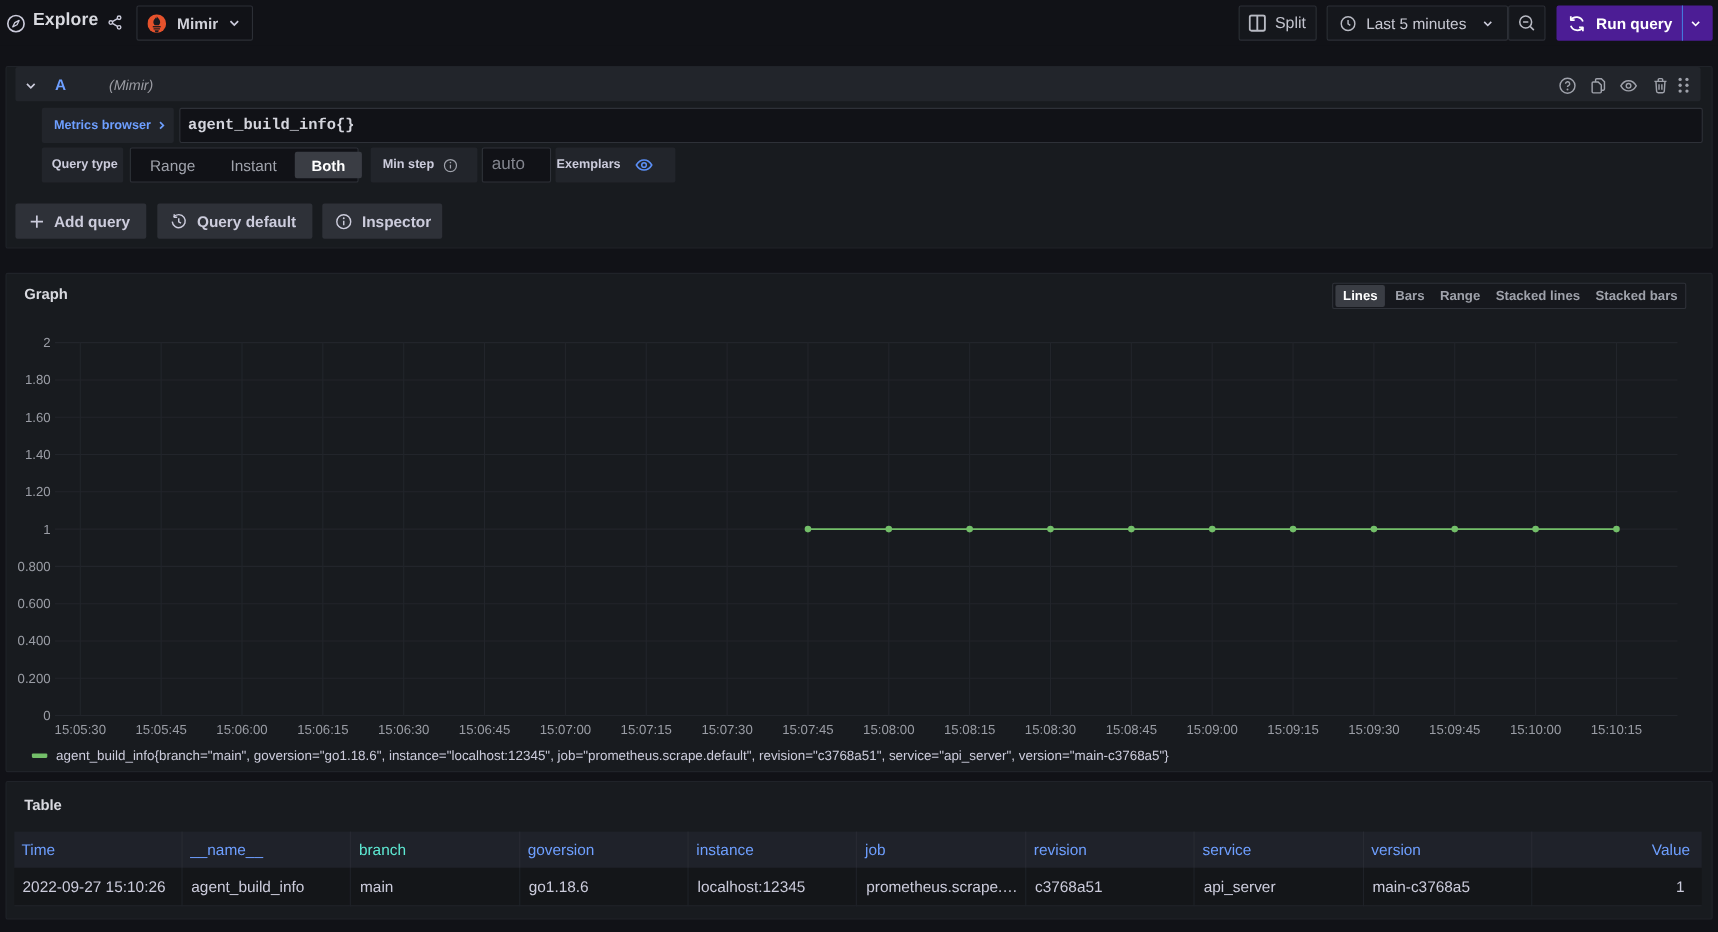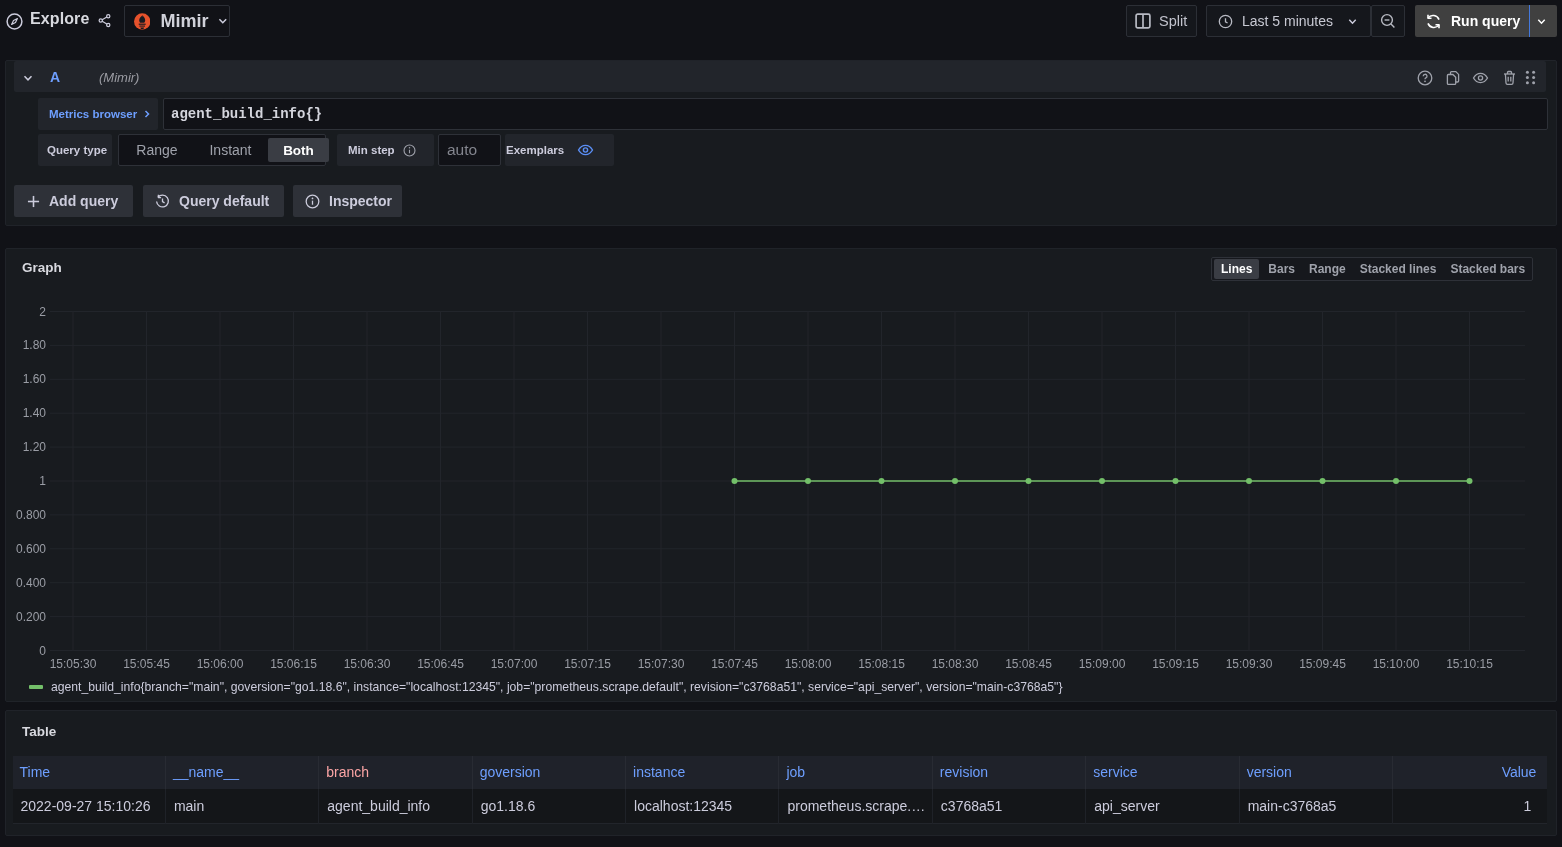--- a/index.html
+++ b/index.html
@@ -48,21 +48,21 @@
       <line x1="8.3" y1="13.3" x2="15.7" y2="17.6"></line>
   </svg>
   <div class="abs" style="left:124px;top:5px;width:106px;height:32px;border:1px solid #2c2f36;border-radius:2px;display:flex;align-items:center">
     <svg style="margin-left:9px" width="17" height="17" viewBox="0 0 17 17">
       <circle cx="8.5" cy="8.5" r="8.5" fill="#e6522c"></circle>
       <path d="M8.5 1.8 C9.3 3.2 11.6 4.4 11.6 7.1 C11.6 8.3 11.1 9.3 10.4 9.9 L6.6 9.9 C5.9 9.3 5.4 8.3 5.4 7.1 C5.4 4.8 7.3 4 7.8 2.6 C8.1 3.4 8.4 3.8 8.5 3.7 C8.6 3.1 8.5 2.4 8.5 1.8 Z" fill="#181a20"></path>
       <rect x="4.9" y="10.7" width="7.2" height="1.2" fill="#181a20"></rect>
       <rect x="5.6" y="12.7" width="5.8" height="1.1" fill="#181a20"></rect>
       <path d="M6.6 14.6 L10.4 14.6 L9.8 16.4 C9.4 16.5 9 16.6 8.5 16.6 C8 16.6 7.6 16.5 7.2 16.4 Z" fill="#181a20"></path>
     </svg>
-    <span style="margin-left:10px;font-size:18px;font-weight:700;color:#d0d1d9">Mimir</span>
+    <span style="margin-left:10px;font-size:14px;font-weight:700;color:#d0d1d9">Mimir</span>
     <svg style="margin-left:9px" width="12" height="12" viewBox="0 0 12 12" fill="none" stroke="#ccccdc" stroke-width="1.6">
       <path d="M2.5 4.2 L6 7.8 L9.5 4.2"></path>
     </svg>
   </div>
 
   <div class="tb-btn" style="left:1126px;width:71px">
     <svg style="margin-left:8px" width="16" height="16" viewBox="0 0 16 16" fill="none" stroke="#b8bac3" stroke-width="1.7">
       <rect x="1.1" y="1.1" width="13.8" height="13.8" rx="1.6"></rect>
       <line x1="8" y1="1.1" x2="8" y2="14.9"></line>
     </svg>
@@ -78,21 +78,21 @@
       <path d="M2.5 4.2 L6 7.8 L9.5 4.2"></path>
     </svg>
   </div>
   <div class="tb-btn" style="left:1371px;width:34px;justify-content:center">
     <svg width="16" height="16" viewBox="0 0 16 16" fill="none" stroke="#b8bac3" stroke-width="1.4">
       <circle cx="7" cy="7" r="5.4"></circle>
         <line x1="11" y1="11" x2="14.4" y2="14.4"></line>
         <line x1="4.6" y1="7" x2="9.4" y2="7"></line>
     </svg>
   </div>
-  <div class="abs" style="left:1415px;top:5px;width:142px;height:32px;background:#404040;border-radius:2px;display:flex;align-items:center">
+  <div class="abs" style="left:1415px;top:5px;width:142px;height:32px;background:#4c1d95;border-radius:2px;display:flex;align-items:center">
     <svg style="margin-left:10px" width="17" height="17" viewBox="0 0 17 17" fill="none" stroke="#fff" stroke-width="1.6">
       <path d="M3.0 5.1 A6.3 6.3 0 0 1 14.0 6.6"></path>
       <path d="M3.0 1.7 V5.2 H6.5" stroke-linejoin="round"></path>
       <path d="M14.0 11.9 A6.3 6.3 0 0 1 3.0 10.4"></path>
       <path d="M14.0 15.3 V11.8 H10.5" stroke-linejoin="round"></path>
     </svg>
     <span style="margin-left:9px;font-size:14px;font-weight:600;color:#fff">Run query</span>
     <div style="position:absolute;right:27px;top:0;width:1px;height:32px;background:#4378dc"></div>
     <svg class="abs" style="right:10px;top:11px" width="11" height="11" viewBox="0 0 12 12" fill="none" stroke="#fff" stroke-width="1.6">
       <path d="M2.5 4.2 L6 7.8 L9.5 4.2"></path>
@@ -292,33 +292,33 @@
     <span style="margin-left:8px">agent_build_info{branch="main", goversion="go1.18.6", instance="localhost:12345", job="prometheus.scrape.default", revision="c3768a51", service="api_server", version="main-c3768a5"}</span>
   </div>
 </div>
 
 <div id="tpanel">
   <div class="abs" style="left:16px;top:13px;font-size:13.5px;font-weight:700;color:#d8d9df">Table</div>
   <div id="tbl" class="abs" style="left:6.5px;top:45px;width:1534px;font-size:14px">
       <div style="display:flex;height:33px;background:#1f222a;align-items:center">
         <div style="width:153.4px;padding-left:7px;color:#6e9fff;border-right:1px solid #282b33;height:33px;line-height:33px;overflow:hidden;white-space:nowrap">Time</div>
         <div style="width:153.4px;padding-left:7px;color:#6e9fff;border-right:1px solid #282b33;height:33px;line-height:33px;overflow:hidden;white-space:nowrap">__name__</div>
-        <div style="width:153.4px;padding-left:7px;color:#fca5a5;border-right:1px solid #282b33;height:33px;line-height:33px;overflow:hidden;white-space:nowrap">branch</div>
+        <div style="width:153.4px;padding-left:7px;color:#5eead4;border-right:1px solid #282b33;height:33px;line-height:33px;overflow:hidden;white-space:nowrap">branch</div>
         <div style="width:153.4px;padding-left:7px;color:#6e9fff;border-right:1px solid #282b33;height:33px;line-height:33px;overflow:hidden;white-space:nowrap">goversion</div>
         <div style="width:153.4px;padding-left:7px;color:#6e9fff;border-right:1px solid #282b33;height:33px;line-height:33px;overflow:hidden;white-space:nowrap">instance</div>
         <div style="width:153.4px;padding-left:7px;color:#6e9fff;border-right:1px solid #282b33;height:33px;line-height:33px;overflow:hidden;white-space:nowrap">job</div>
         <div style="width:153.4px;padding-left:7px;color:#6e9fff;border-right:1px solid #282b33;height:33px;line-height:33px;overflow:hidden;white-space:nowrap">revision</div>
         <div style="width:153.4px;padding-left:7px;color:#6e9fff;border-right:1px solid #282b33;height:33px;line-height:33px;overflow:hidden;white-space:nowrap">service</div>
         <div style="width:153.4px;padding-left:7px;color:#6e9fff;border-right:1px solid #282b33;height:33px;line-height:33px;overflow:hidden;white-space:nowrap">version</div>
         <div style="width:153.4px;text-align:right;padding-right:10px;color:#6e9fff;border-right:none;height:33px;line-height:33px;overflow:hidden;white-space:nowrap">Value</div>
       </div>
       <div style="display:flex;height:35px;background:#141619;align-items:center;border-bottom:1px solid #22252b">
         <div style="width:153.4px;padding-left:8px;color:#ccccdc;border-right:1px solid #1f2228;height:35px;line-height:35px;overflow:hidden;white-space:nowrap">2022-09-27 15:10:26</div>
+        <div style="width:153.4px;padding-left:8px;color:#ccccdc;border-right:1px solid #1f2228;height:35px;line-height:35px;overflow:hidden;white-space:nowrap">agent_build_info</div>
         <div style="width:153.4px;padding-left:8px;color:#ccccdc;border-right:1px solid #1f2228;height:35px;line-height:35px;overflow:hidden;white-space:nowrap">main</div>
-        <div style="width:153.4px;padding-left:8px;color:#ccccdc;border-right:1px solid #1f2228;height:35px;line-height:35px;overflow:hidden;white-space:nowrap">agent_build_info</div>
         <div style="width:153.4px;padding-left:8px;color:#ccccdc;border-right:1px solid #1f2228;height:35px;line-height:35px;overflow:hidden;white-space:nowrap">go1.18.6</div>
         <div style="width:153.4px;padding-left:8px;color:#ccccdc;border-right:1px solid #1f2228;height:35px;line-height:35px;overflow:hidden;white-space:nowrap">localhost:12345</div>
         <div style="width:153.4px;padding-left:8px;color:#ccccdc;border-right:1px solid #1f2228;height:35px;line-height:35px;overflow:hidden;white-space:nowrap">prometheus.scrape.…</div>
         <div style="width:153.4px;padding-left:8px;color:#ccccdc;border-right:1px solid #1f2228;height:35px;line-height:35px;overflow:hidden;white-space:nowrap">c3768a51</div>
         <div style="width:153.4px;padding-left:8px;color:#ccccdc;border-right:1px solid #1f2228;height:35px;line-height:35px;overflow:hidden;white-space:nowrap">api_server</div>
         <div style="width:153.4px;padding-left:8px;color:#ccccdc;border-right:1px solid #1f2228;height:35px;line-height:35px;overflow:hidden;white-space:nowrap">main-c3768a5</div>
         <div style="width:153.4px;text-align:right;padding-right:15px;color:#ccccdc;border-right:none;height:35px;line-height:35px;overflow:hidden;white-space:nowrap">1</div>
       </div>
     </div>
 </div>

